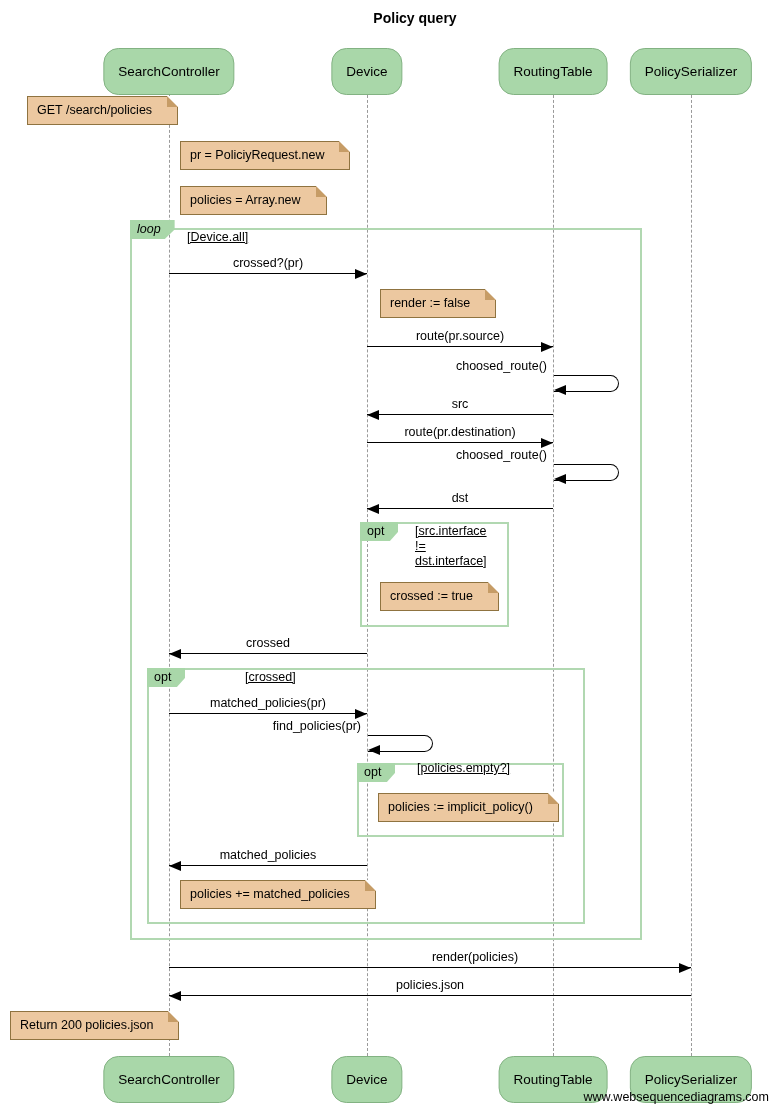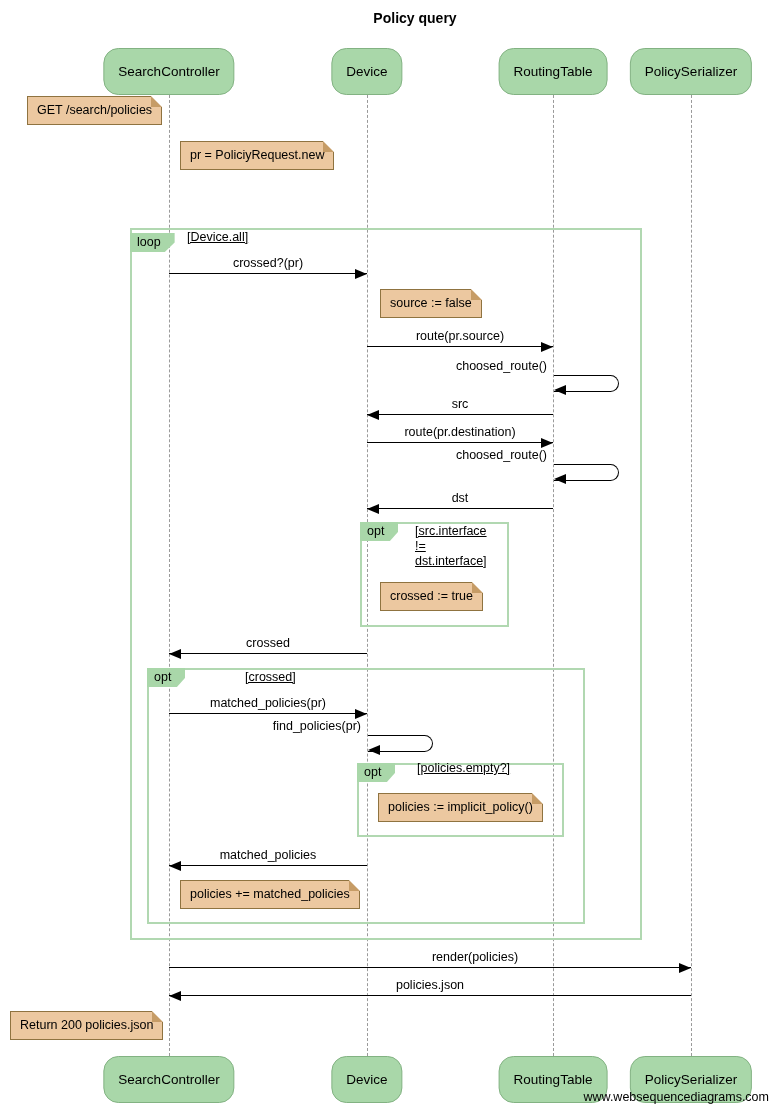--- a/index.html
+++ b/index.html
@@ -11,21 +11,21 @@
   html,body{margin:0;padding:0;background:#fff;}
   #diagram{position:relative;width:774px;height:1113px;background:#fff;overflow:hidden;
     font-family:"Liberation Sans",sans-serif;color:var(--ink);}
   .title{position:absolute;left:0;top:10px;width:774px;text-align:center;
     font-size:14px;font-weight:bold;margin-left:28px;}
   .lifeline{position:absolute;width:0;border-left:1px dashed var(--lifeline);}
   .actor{position:absolute;height:29px;line-height:29px;padding:8px 14px;white-space:nowrap;
     background:var(--actor-fill);border:1px solid var(--actor-border);border-radius:15px;
     font-size:13.5px;transform:translateX(-50%);}
   .note{position:absolute;background:var(--note-fill);border:1px solid var(--note-border);
-    padding:6px 9px 7px 9px;font-size:12.5px;white-space:nowrap;}
+    padding:6px 25px 7px 9px;font-size:12.5px;white-space:nowrap;}
   .note::after{content:"";position:absolute;top:-1px;right:-1px;width:0;height:0;
     border-style:solid;border-width:0 11px 11px 0;
     border-color:#fff #fff var(--note-fold) transparent;}
   .frame{position:absolute;border:2px solid var(--frame-border);}
   .frame-tab{position:absolute;height:19px;line-height:19px;background:var(--tab-fill);
     padding:0 14px 0 7px;font-size:12.5px;
     clip-path:polygon(0 0,100% 0,100% 50%,78% 100%,0 100%);}
   .frame-cond{position:absolute;font-size:12.5px;white-space:pre-line;line-height:15px;text-decoration:underline;}
   .msg-label{position:absolute;font-size:12.5px;text-align:center;height:15px;line-height:15px;}
   .msg-line{position:absolute;height:0;border-top:1.4px solid var(--ink);}
@@ -46,40 +46,41 @@
 <div id="diagram">
 
   <div class="title">Policy query</div>
 
   <div class="lifeline" style="left:169px;top:80px;height:976px;"></div>
   <div class="lifeline" style="left:367px;top:80px;height:976px;"></div>
   <div class="lifeline" style="left:553px;top:80px;height:976px;"></div>
   <div class="lifeline" style="left:691px;top:80px;height:976px;"></div>
 
   <div class="frame" style="left:130px;top:228px;width:508px;height:708px;"></div>
-  <div class="frame-tab" style="left:130px;top:233px;">loop</div>
+  <div class="frame-tab" style="left:130px;top:220px;font-style:italic;">loop</div>
   <div class="frame-cond" style="left:187px;top:230px;">[Device.all]</div>
 
   <div class="frame" style="left:360px;top:522px;width:145px;height:101px;"></div>
   <div class="frame-tab" style="left:360px;top:522px;">opt</div>
   <div class="frame-cond" style="left:415px;top:524px;width:92px;">[src.interface
 !=
 dst.interface]</div>
 
   <div class="frame" style="left:147px;top:668px;width:434px;height:252px;"></div>
   <div class="frame-tab" style="left:147px;top:668px;">opt</div>
   <div class="frame-cond" style="left:205px;top:670px;margin-left:40px;">[crossed]</div>
 
   <div class="frame" style="left:357px;top:763px;width:203px;height:70px;"></div>
   <div class="frame-tab" style="left:357px;top:763px;">opt</div>
   <div class="frame-cond" style="left:417px;top:761px;">[policies.empty?]</div>
 
   <div class="note" style="left:27px;top:96px;">GET /search/policies</div>
   <div class="note" style="left:180px;top:141px;">pr = PoliciyRequest.new</div>
-  <div class="note" style="left:380px;top:289px;">source := false</div>
+  <div class="note" style="left:180px;top:186px;">policies = Array.new</div>
+  <div class="note" style="left:380px;top:289px;">render := false</div>
   <div class="note" style="left:380px;top:582px;">crossed := true</div>
   <div class="note" style="left:378px;top:793px;">policies := implicit_policy()</div>
   <div class="note" style="left:180px;top:880px;">policies += matched_policies</div>
   <div class="note" style="left:10px;top:1011px;">Return 200 policies.json</div>
 
   <div>
     <div class="msg-label" style="left:169px;top:256px;width:198px;">crossed?(pr)</div>
     <div class="msg-line" style="left:169px;top:273px;width:198px;"></div>
     <div class="arrow-right" style="left:355px;top:269px;"></div>
   </div>

